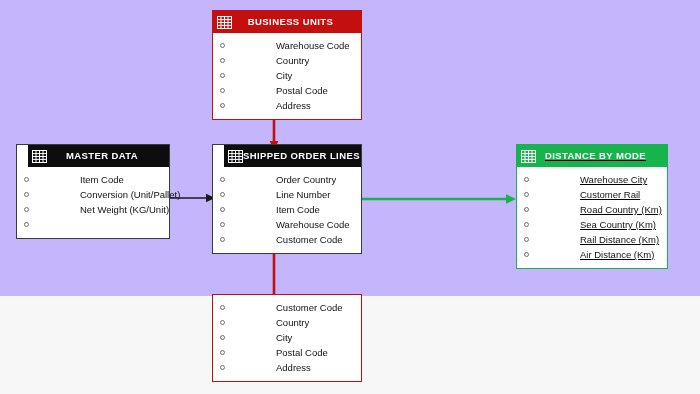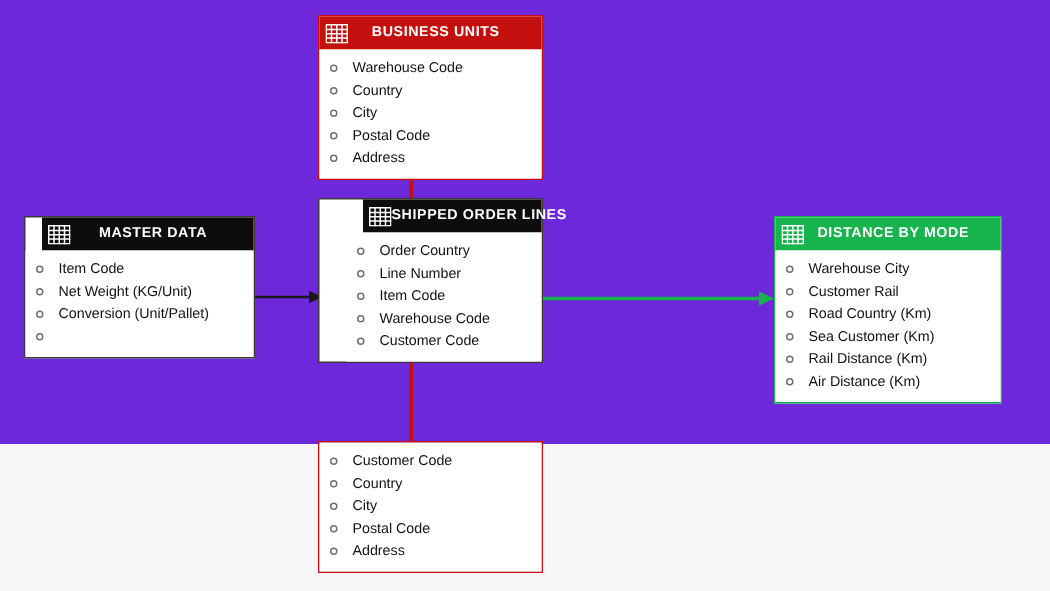--- a/index.html
+++ b/index.html
@@ -10,32 +10,32 @@
     width: 700px;
     height: 394px;
     background: #f7f7f7;
     font-family: "Liberation Sans", sans-serif;
     overflow: hidden;
   }
   #canvas {
     position: relative;
     width: 700px;
     height: 296px;
-    background: #6d28d9;
+    background: #c4b5fd;
   }
   
   .entity {
     position: absolute;
     box-sizing: border-box;
     background: #ffffff;
     border: 1px solid #c3100e;
     z-index: 5;
   }
   .entity.black  { border-color: #3a3a3a; }
-  .entity.green  { border-color: #17b44e; }
+  .entity.green  { border-color: #17b44e; text-decoration: underline; }
 
   .ent-header {
     display: flex;
     align-items: center;
     height: 22px;
     background: #c3100e;
     padding-left: 4px;
   }
   .entity.black .ent-header { background: #0d0d0d; margin-left: 11px; }
   .entity.green .ent-header { background: #17b44e; }
@@ -62,20 +62,21 @@
 
   .ent-body {
     padding: 5px 0 6px 0;
     background: #ffffff;
   }
   .field-row {
     display: flex;
     align-items: center;
     height: 15px;
     padding-left: 7px;
+    gap: 41px;
   }
   .bullet {
     width: 5px;
     height: 5px;
     border: 1px solid #6f6f6f;
     border-radius: 50%;
     box-sizing: border-box;
     flex: none;
     background: transparent;
   }
@@ -183,33 +184,33 @@
       </svg>
       <div class="ent-title">MASTER DATA</div>
     </div>
     <div class="ent-body">
       <div class="field-row">
         <span class="bullet"></span>
         <span class="field-label">Item Code</span>
       </div>
       <div class="field-row">
         <span class="bullet"></span>
+        <span class="field-label">Conversion (Unit/Pallet)</span>
+      </div>
+      <div class="field-row">
+        <span class="bullet"></span>
         <span class="field-label">Net Weight (KG/Unit)</span>
       </div>
       <div class="field-row">
         <span class="bullet"></span>
-        <span class="field-label">Conversion (Unit/Pallet)</span>
-      </div>
-      <div class="field-row">
-        <span class="bullet"></span>
-      </div>
-    </div>
-  </div>
-
-  <div class="entity black" style="left:212px; top:132px; width:150px;padding-left:18px;">
+      </div>
+    </div>
+  </div>
+
+  <div class="entity black" style="left:212px; top:144px; width:150px;">
     <div class="ent-header">
       <svg class="tbl-icon" viewBox="0 0 15 13">
         <rect x="0" y="0" width="15" height="13" fill="#ffffff"></rect>
         <rect x="1" y="1" width="13" height="11" fill="#0d0d0d"></rect>
         <g stroke="#ffffff" stroke-width="1">
           <line x1="0" y1="3.6" x2="15" y2="3.6"></line>
           <line x1="0" y1="6.5" x2="15" y2="6.5"></line>
           <line x1="0" y1="9.4" x2="15" y2="9.4"></line>
           <line x1="4" y1="0" x2="4" y2="13"></line>
           <line x1="7.5" y1="0" x2="7.5" y2="13"></line>
@@ -266,21 +267,21 @@
       <div class="field-row">
         <span class="bullet"></span>
         <span class="field-label">Customer Rail</span>
       </div>
       <div class="field-row">
         <span class="bullet"></span>
         <span class="field-label">Road Country (Km)</span>
       </div>
       <div class="field-row">
         <span class="bullet"></span>
-        <span class="field-label">Sea Customer (Km)</span>
+        <span class="field-label">Sea Country (Km)</span>
       </div>
       <div class="field-row">
         <span class="bullet"></span>
         <span class="field-label">Rail Distance (Km)</span>
       </div>
       <div class="field-row">
         <span class="bullet"></span>
         <span class="field-label">Air Distance (Km)</span>
       </div>
     </div>

